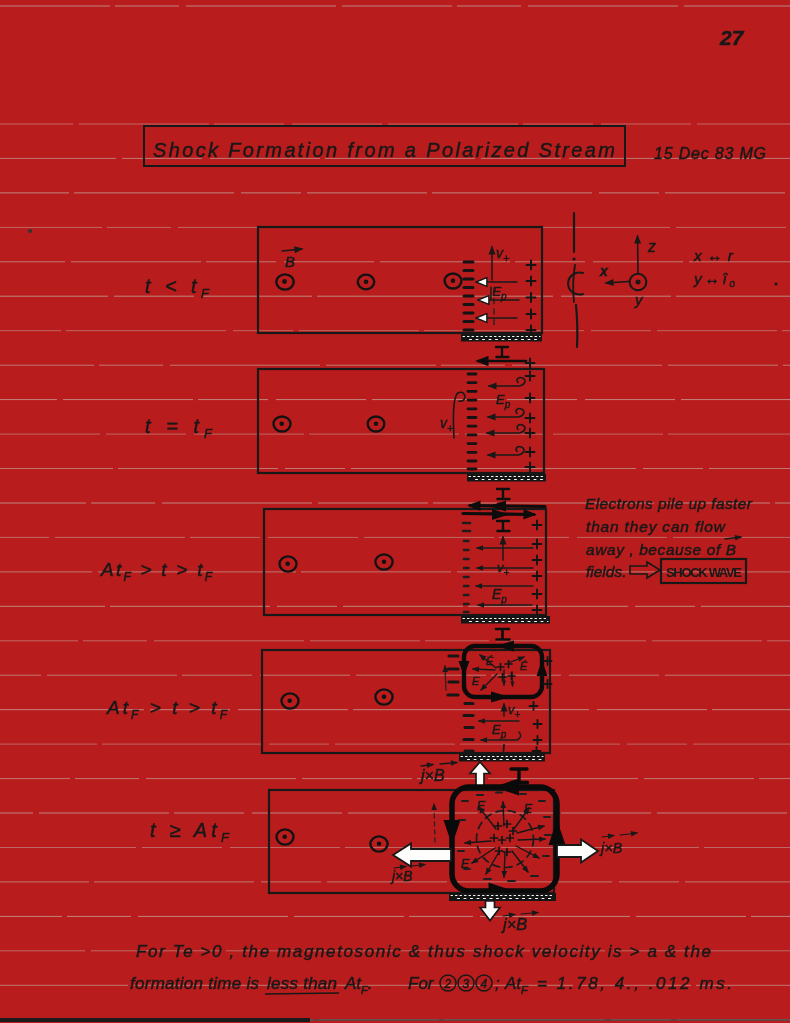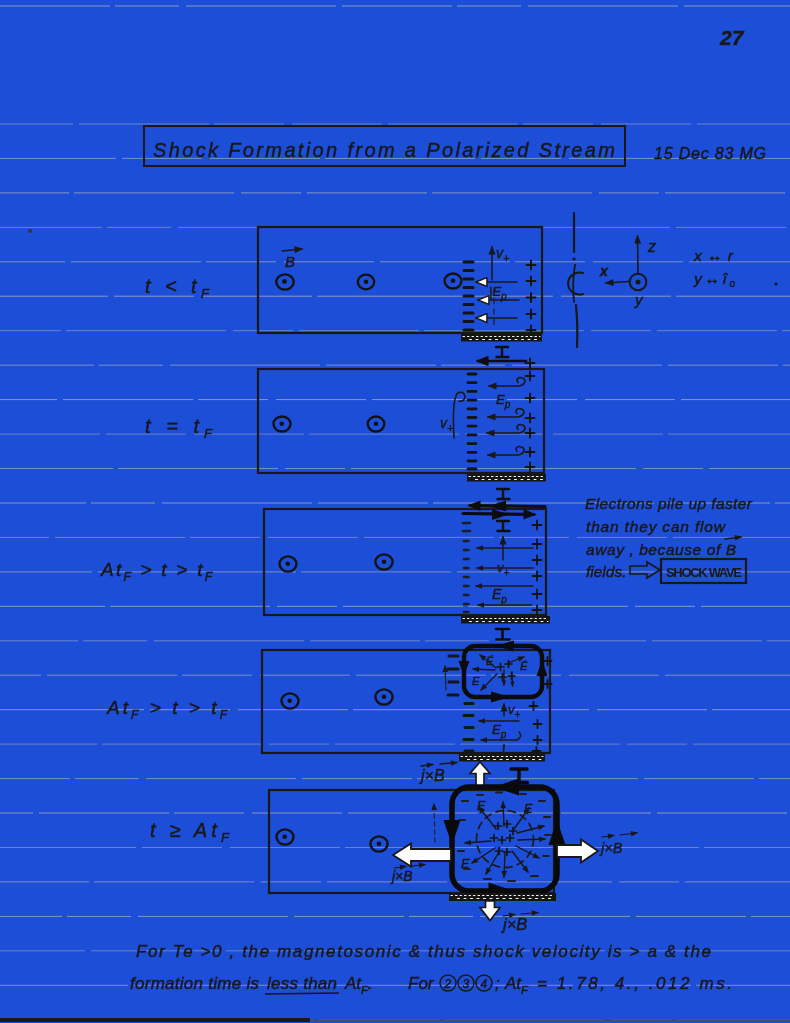--- a/index.html
+++ b/index.html
@@ -1,16 +1,16 @@
 <!DOCTYPE html>
 <html><head>
 <meta charset="utf-8">
 <style>
   html,body{margin:0;padding:0;background:#ffffff;}
-  #page{position:relative;width:790px;height:1023px;background:#1d4ed8;overflow:hidden;
+  #page{position:relative;width:790px;height:1023px;background:#b91c1c;overflow:hidden;
         font-family:"Liberation Sans",sans-serif;}
   svg{position:absolute;left:0;top:0;}
   text{font-family:"Liberation Sans",sans-serif;fill:#181818;}
   .hw{font-style:italic;stroke:#181818;stroke-width:0.45;}
 </style>
 </head>
 <body>
 <div id="page">
 <svg width="790" height="1023" viewBox="0 0 790 1023">
 <defs>

